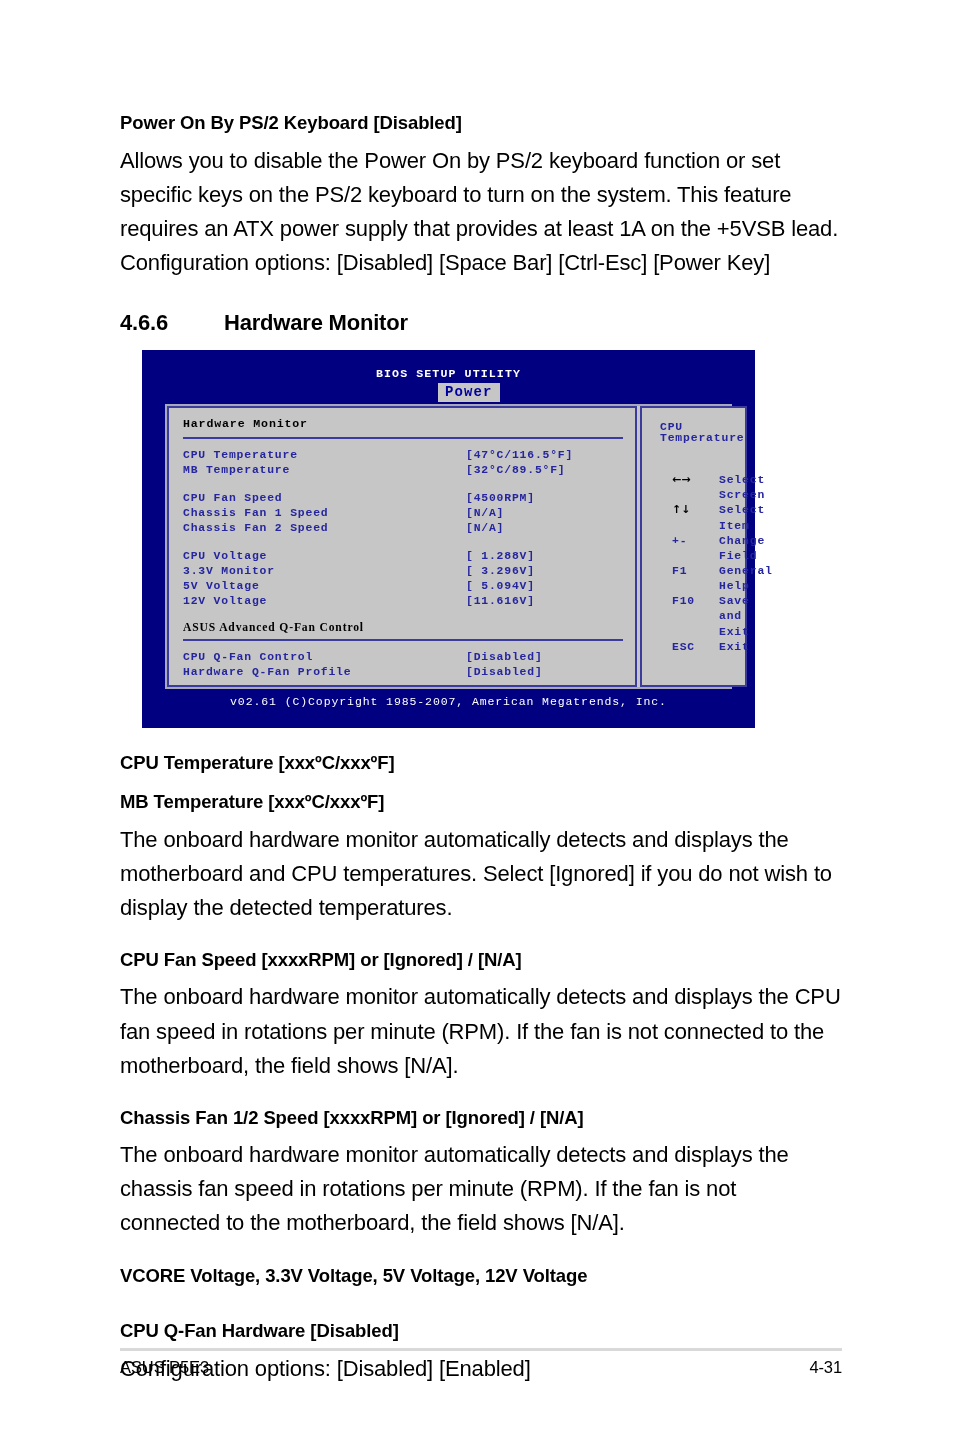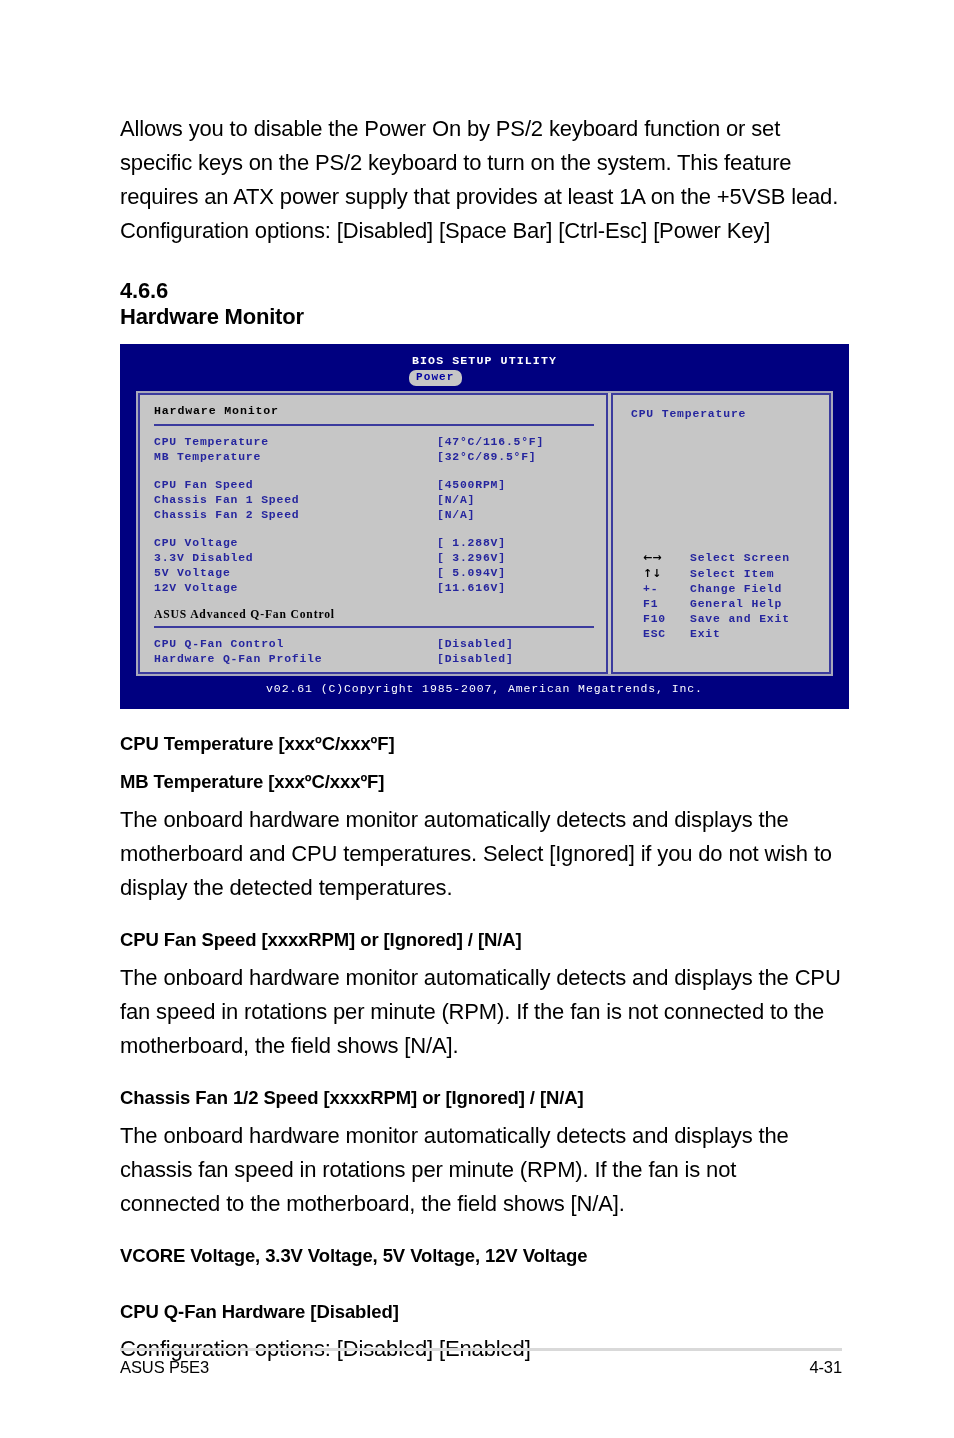--- a/index.html
+++ b/index.html
@@ -47,46 +47,46 @@
   }
   .gap-sm { height: 14px; }
   .gap-md { height: 24px; }
   .gap-lg { height: 30px; }
 
   .section-head {
     display: flex;
     align-items: baseline;
     margin: 0;
     padding: 0;
-    flex-direction: column;
   }
   .section-num {
     font-size: 22px;
     font-weight: bold;
     width: 104px;
     flex: none;
     letter-spacing: -0.2px;
   }
   .section-title {
     font-size: 22px;
     font-weight: bold;
     letter-spacing: -0.2px;
   }
 
   
   .bios {
-    width: 729px;
+    width: 613px;
     background: #000080;
     border: 1px solid #000080;
     box-sizing: border-box;
     font-family: "Liberation Mono", "DejaVu Sans Mono", monospace;
     font-size: 11.3px;
     line-height: 1.0;
     position: relative;
-    padding: 9px;
+    padding: 16px;
+    margin-left: 22px;
   }
   .bios-titlebar {
     height: 16px;
     position: relative;
     background: #000080;
   }
   .bios-title {
     position: absolute;
     left: 0; right: 0;
     top: 1px;
@@ -101,25 +101,24 @@
     position: relative;
     background: #000080;
   }
   .bios-tab {
     position: absolute;
     left: 279px;
     top: 0px;
     background: #c6c6c6;
     color: #0000a0;
     font-weight: bold;
-    font-size: 11px;
+    font-size: 14px;
     letter-spacing: 1.1px;
     padding: 2px 7px 3px 7px;
     line-height: 1;
-    border-radius: 7px;
   }
   .bios-body-wrap {
     padding: 4px 6px 4px 6px;
     background: #000080;
   }
   .bios-body {
     display: flex;
     border: 2px solid #a8a8bb;
     background: #c6c6c6;
     box-sizing: border-box;
@@ -241,20 +240,21 @@
     font-size: 16.5px;
     letter-spacing: -0.1px;
   }
 </style>
 </head>
 <body>
 
 <div class="page">
   <div class="content">
 
+    <h3 class="sub-head">Power On By PS/2 Keyboard [Disabled]</h3>
     <p class="body">Allows you to disable the Power On by PS/2 keyboard function or set specific keys on the PS/2 keyboard to turn on the system. This feature requires an ATX power supply that provides at least 1A on the +5VSB lead.</p>
     <p class="body">Configuration options: [Disabled] [Space Bar] [Ctrl-Esc] [Power Key]</p>
 
     <div class="gap-lg"></div>
 
     <div class="section-head">
       <span class="section-num">4.6.6</span>
       <span class="section-title">Hardware Monitor</span>
     </div>
 
@@ -299,21 +299,21 @@
               <span class="v">[N/A]</span>
             </div>
 
             <div class="hm-spacer"></div>
 
             <div class="hm-row">
               <span class="k">CPU Voltage</span>
               <span class="v">[ 1.288V]</span>
             </div>
             <div class="hm-row">
-              <span class="k">3.3V  Disabled</span>
+              <span class="k">3.3V  Monitor</span>
               <span class="v">[ 3.296V]</span>
             </div>
             <div class="hm-row">
               <span class="k">5V    Voltage</span>
               <span class="v">[ 5.094V]</span>
             </div>
             <div class="hm-row">
               <span class="k">12V   Voltage</span>
               <span class="v">[11.616V]</span>
             </div>

